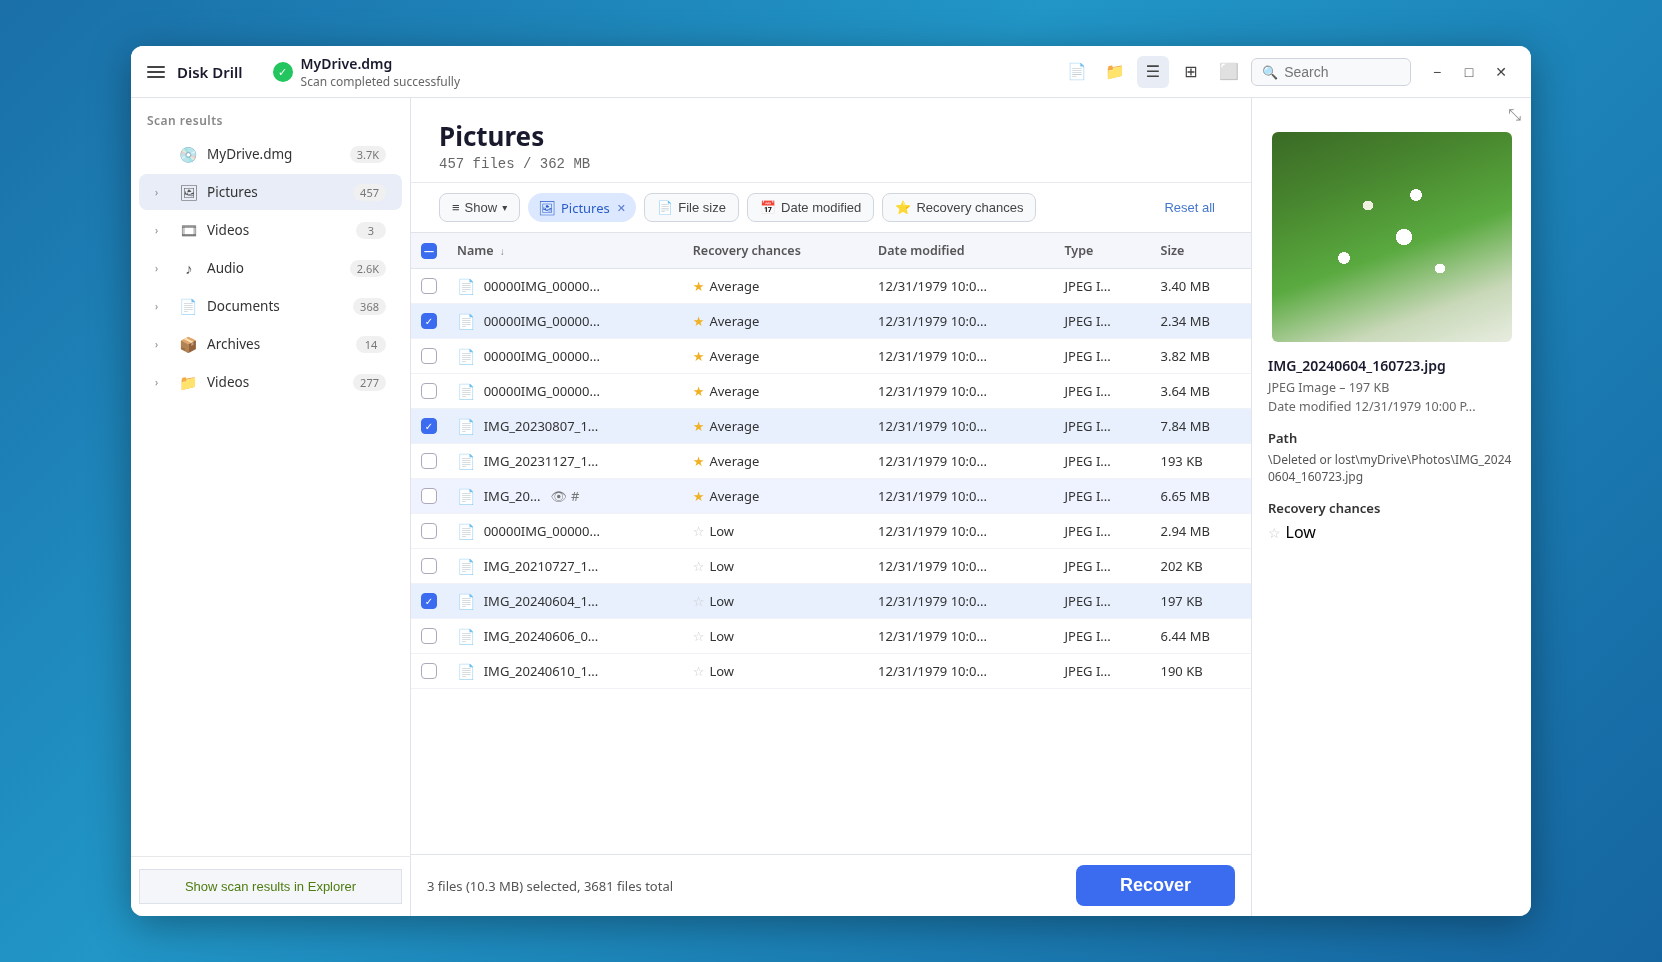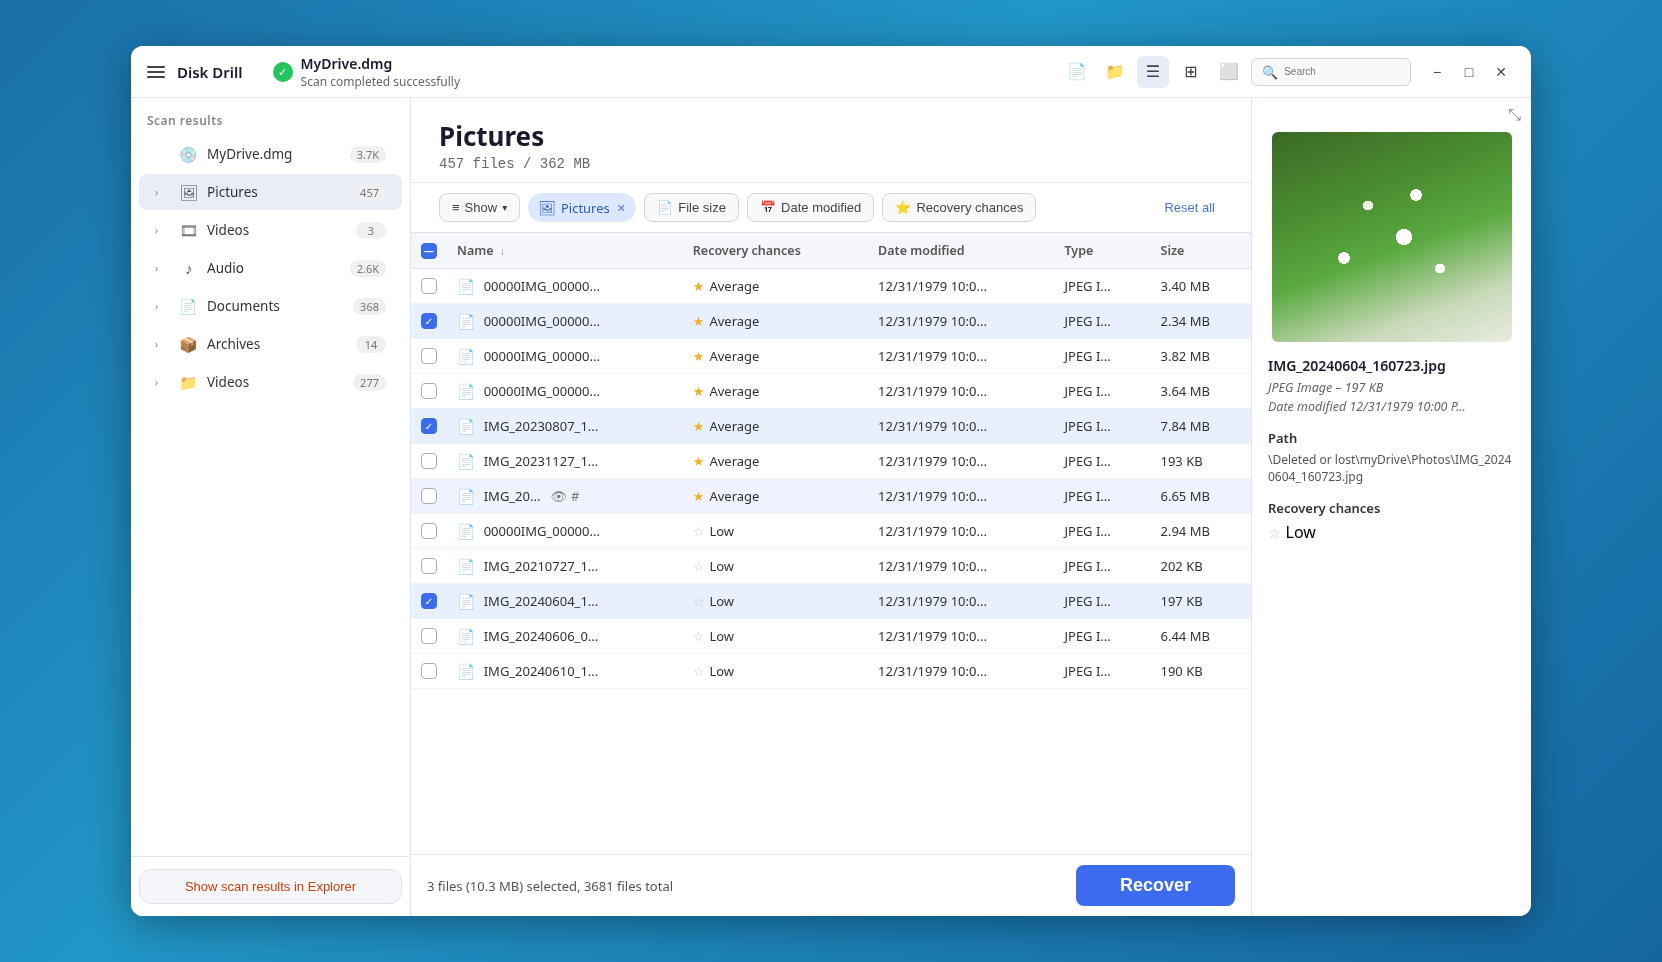--- a/index.html
+++ b/index.html
@@ -55,21 +55,21 @@
       width: 32px; height: 32px; border: none; background: transparent;
       border-radius: 6px; cursor: pointer; display: flex; align-items: center; justify-content: center;
       color: #444; font-size: 16px;
     }
     .toolbar-btn.active { background: #e8ecf4; }
     .search-box {
       display: flex; align-items: center; gap: 6px;
       border: 1px solid #d0d4dc; border-radius: 6px;
       padding: 4px 10px; background: #f8f9fb; width: 160px;
     }
-    .search-box input { border: none; background: transparent; font-size: 10px; color: #15803d; outline: none; width: 110px; }
+    .search-box input { border: none; background: transparent; font-size: 14px; color: #15803d; outline: none; width: 110px; }
     .window-controls { display: flex; gap: 4px; }
     .win-btn { width: 28px; height: 28px; border: none; background: transparent; cursor: pointer; border-radius: 4px; font-size: 14px; color: #444; }
 
     
     .main-content {
       display: flex;
       flex: 1;
       overflow: hidden;
     }
 
@@ -99,22 +99,22 @@
       font-size: 11px; color: #777; background: #f0f0f0; border-radius: 10px;
       padding: 1px 7px; min-width: 30px; text-align: center;
     }
     .sidebar-item-pictures { background: #e8edf7; }
     .sidebar-footer {
       margin-top: auto;
       border-top: 1px solid #e8e8e8;
       padding: 12px 8px;
     }
     .show-explorer-btn {
-      width: 100%; padding: 9px 12px; font-size: 13px; color: #c2410c;
-      background: #f5f6f9; border: 1px solid #dde1ea; border-radius: 12px; cursor: pointer;
+      width: 100%; padding: 9px 12px; font-size: 13px; color: #4d7c0f;
+      background: #f5f6f9; border: 1px solid #dde1ea; border-radius: 0; cursor: pointer;
     }
 
     
     .file-panel {
       flex: 1;
       display: flex;
       flex-direction: column;
       overflow: hidden;
       background: #f8f9fb;
     }
@@ -216,21 +216,21 @@
       background: 
         radial-gradient(circle at 30% 60%, #ffffff 6px, transparent 6px),
         radial-gradient(circle at 55% 50%, #ffffff 8px, transparent 8px),
         radial-gradient(circle at 70% 65%, #ffffff 5px, transparent 5px),
         radial-gradient(circle at 40% 35%, #f0f0e0 5px, transparent 5px),
         radial-gradient(circle at 60% 30%, #ffffff 6px, transparent 6px),
         linear-gradient(160deg, #3a6a25 0%, #4a8a30 30%, #5aaa40 55%, #c8d8b8 80%, #e8ede0 100%);
     }
     .preview-info { padding: 14px 16px; }
     .preview-filename { font-size: 14px; font-weight: 600; color: #1a1a2e; margin-bottom: 4px; }
-    .preview-meta { font-size: 12.5px; color: #666; margin-bottom: 2px; font-style: italic; }
+    .preview-meta { font-size: 12.5px; color: #666; margin-bottom: 2px; }
     .preview-section-title { font-size: 13px; font-weight: 600; color: #333; margin-top: 14px; margin-bottom: 4px; }
     .preview-path { font-size: 12px; color: #555; word-break: break-all; }
     .preview-recovery { display: flex; align-items: center; gap: 5px; margin-top: 4px; }
     .preview-star { color: #ccc; font-size: 14px; }
 
     
     .status-bar {
       display: flex; align-items: center; justify-content: space-between;
       padding: 0 16px;
       height: 62px; background: #ffffff;

